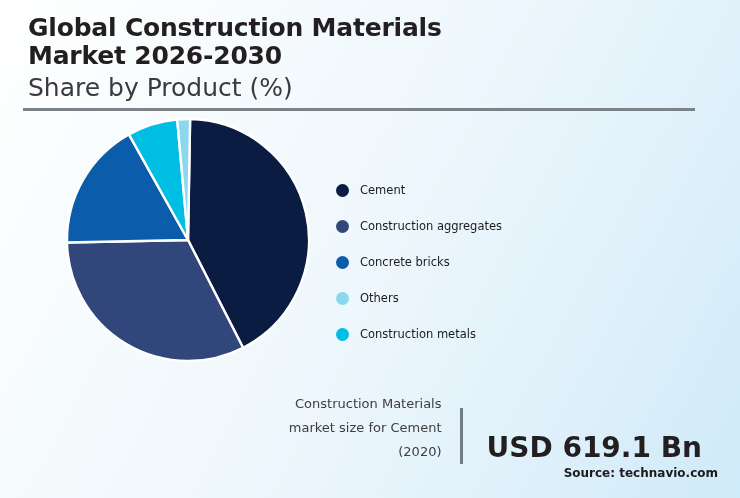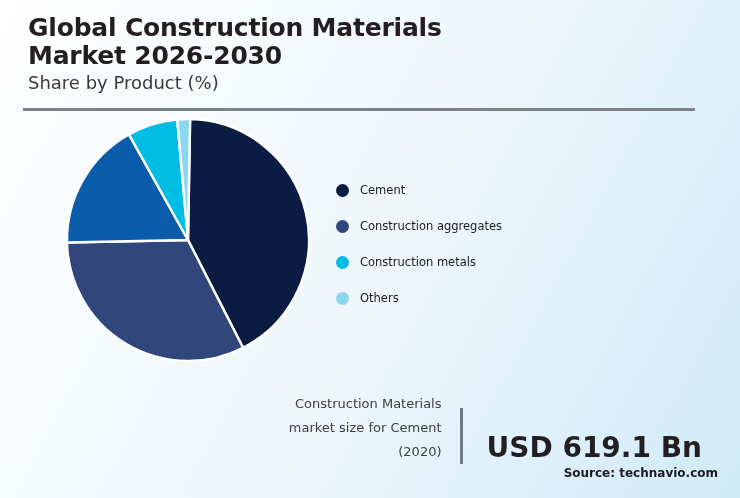--- a/index.html
+++ b/index.html
@@ -38,21 +38,21 @@
     font-size: 25px;
     line-height: 1.12;
     color: #231f20;
     letter-spacing: -0.2px;
     margin: 0;
     white-space: pre-line;
   }
   .title-sub {
     font-family: "DejaVu Sans", sans-serif;
     font-weight: normal;
-    font-size: 18px;
+    font-size: 25px;
     line-height: 1.25;
     color: #3a3a3c;
     margin: 2px 0 0 0;
   }
   #header-rule {
     position: absolute;
     left: 23px;
     top: 108px;
     width: 672px;
     height: 3px;
@@ -166,26 +166,30 @@
   <div id="legend">
       <div class="legend-item">
         <span class="legend-dot" style="background: rgb(11, 28, 66);"></span>
         <span class="legend-label">Cement</span>
       </div>
       <div class="legend-item">
         <span class="legend-dot" style="background: rgb(49, 71, 123);"></span>
         <span class="legend-label">Construction aggregates</span>
       </div>
       <div class="legend-item">
+        <span class="legend-dot" style="background: rgb(11, 92, 171);"></span>
+        <span class="legend-label">Concrete bricks</span>
+      </div>
+      <div class="legend-item">
+        <span class="legend-dot" style="background: rgb(139, 216, 238);"></span>
+        <span class="legend-label">Others</span>
+      </div>
+      <div class="legend-item">
         <span class="legend-dot" style="background: rgb(0, 190, 227);"></span>
         <span class="legend-label">Construction metals</span>
-      </div>
-      <div class="legend-item">
-        <span class="legend-dot" style="background: rgb(139, 216, 238);"></span>
-        <span class="legend-label">Others</span>
       </div>
     </div>
 
   <div id="footer-stat">
     <div id="stat-caption">Construction Materials
 market size for Cement (2020)</div>
     <div id="stat-divider"></div>
     <div id="stat-value">USD 619.1 Bn</div>
   </div>
 

